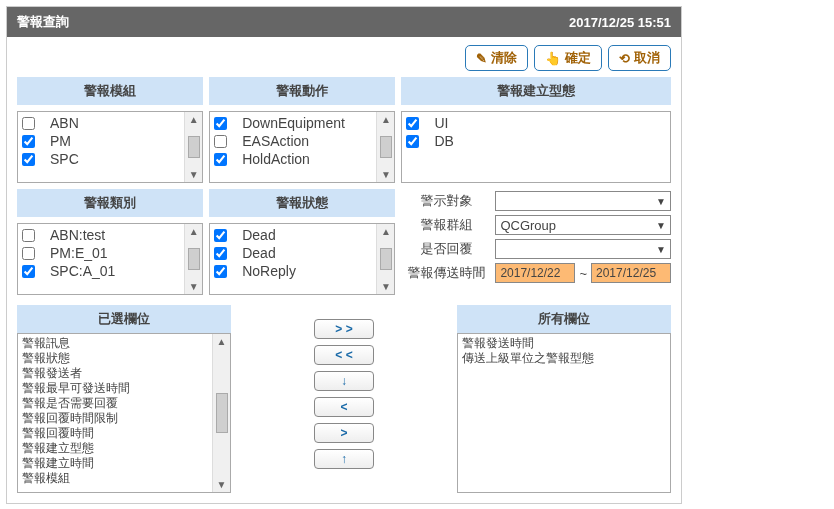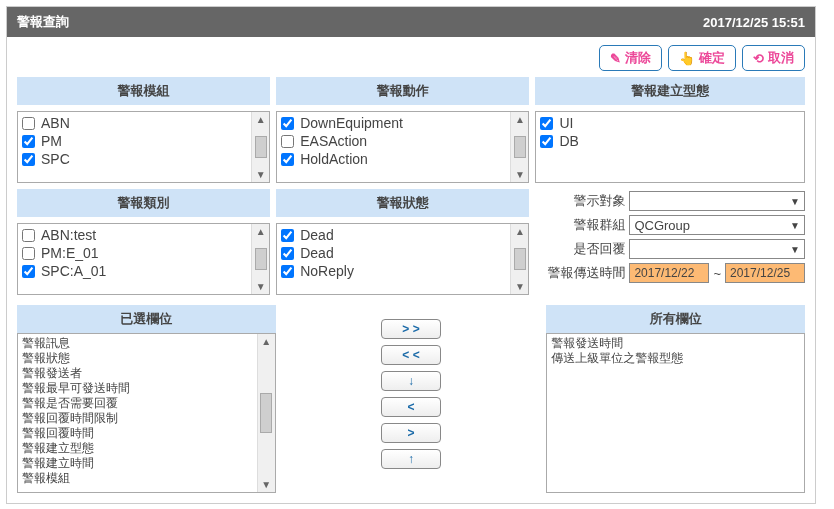--- a/index.html
+++ b/index.html
@@ -5,21 +5,21 @@
   * { box-sizing: border-box; }
   body {
     margin: 0;
     padding: 0;
     font-family: Arial, "Microsoft JhengHei", sans-serif;
     font-size: 13px;
     background: #fff;
     color: #444;
   }
   .window {
-    width: 810px;
+    width: 676px;
     margin: 6px;
     border: 1px solid #ccc;
   }
   .titlebar {
     background: #666;
     color: #fff;
     padding: 6px 10px;
     font-weight: bold;
     display: flex;
     justify-content: space-between;
@@ -27,21 +27,21 @@
   }
   .action-row {
     display: flex;
     justify-content: flex-end;
     gap: 6px;
     padding: 8px 10px 6px;
   }
   .btn {
     border: 1px solid #2a7ab8;
     background: #fff;
-    color: #ec4899;
+    color: #a16207;
     border-radius: 5px;
     padding: 3px 10px;
     font-size: 13px;
     font-weight: bold;
     cursor: pointer;
     display: inline-flex;
     align-items: center;
     gap: 4px;
   }
   .grid {
@@ -67,21 +67,21 @@
     overflow: hidden;
   }
   .listbox .items {
     flex: 1;
     padding: 2px 4px;
     overflow: hidden;
   }
   .cb-row {
     display: flex;
     align-items: center;
-    gap: 4px;
+    gap: 13px;
     line-height: 18px;
     font-size: 14px;
   }
   .cb-row input { margin: 0 2px 0 0; }
   .sb {
     width: 18px;
     background: #f0f0f0;
     border-left: 1px solid #ddd;
     display: flex;
     flex-direction: column;
@@ -103,21 +103,21 @@
     padding: 2px 0;
   }
   .frow {
     display: flex;
     align-items: center;
     margin-bottom: 4px;
     gap: 4px;
   }
   .frow label {
     width: 90px;
-    text-align: right;
+    text-align: center;
     font-size: 13px;
   }
   .sel {
     flex: 1;
     border: 1px solid #888;
     height: 20px;
     padding: 0 4px;
     font-size: 13px;
     background: #fff;
     display: flex;

